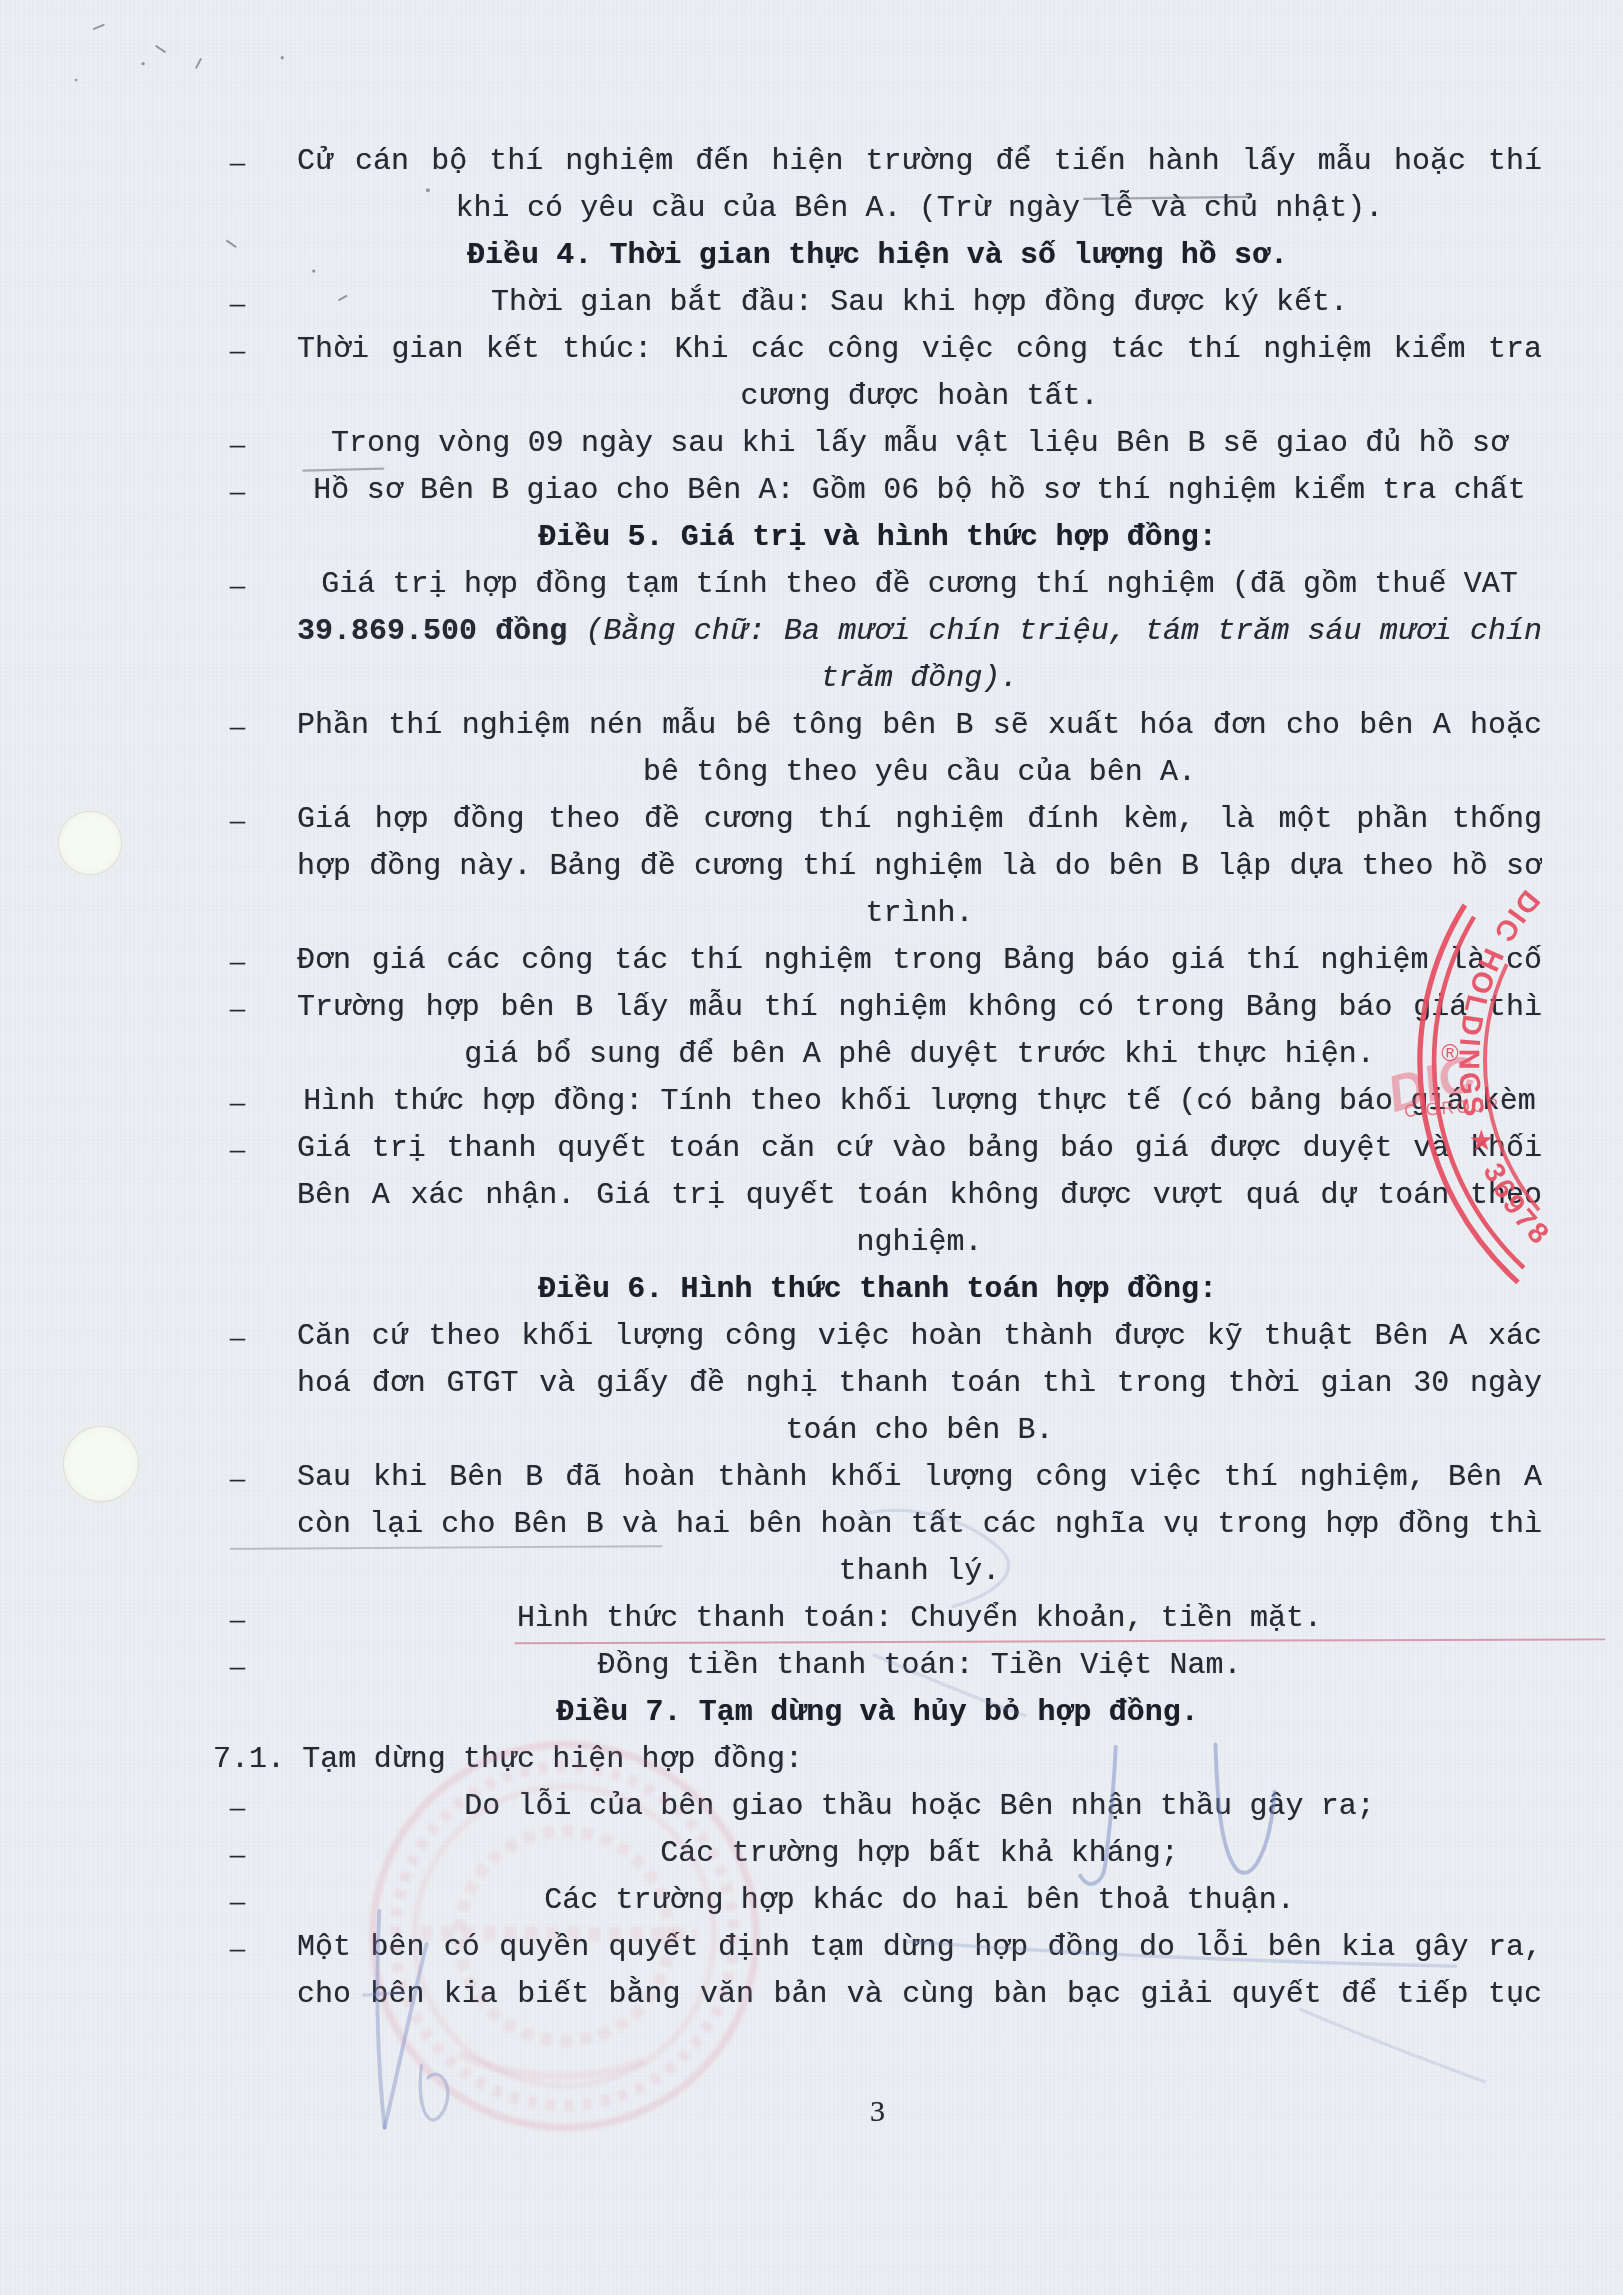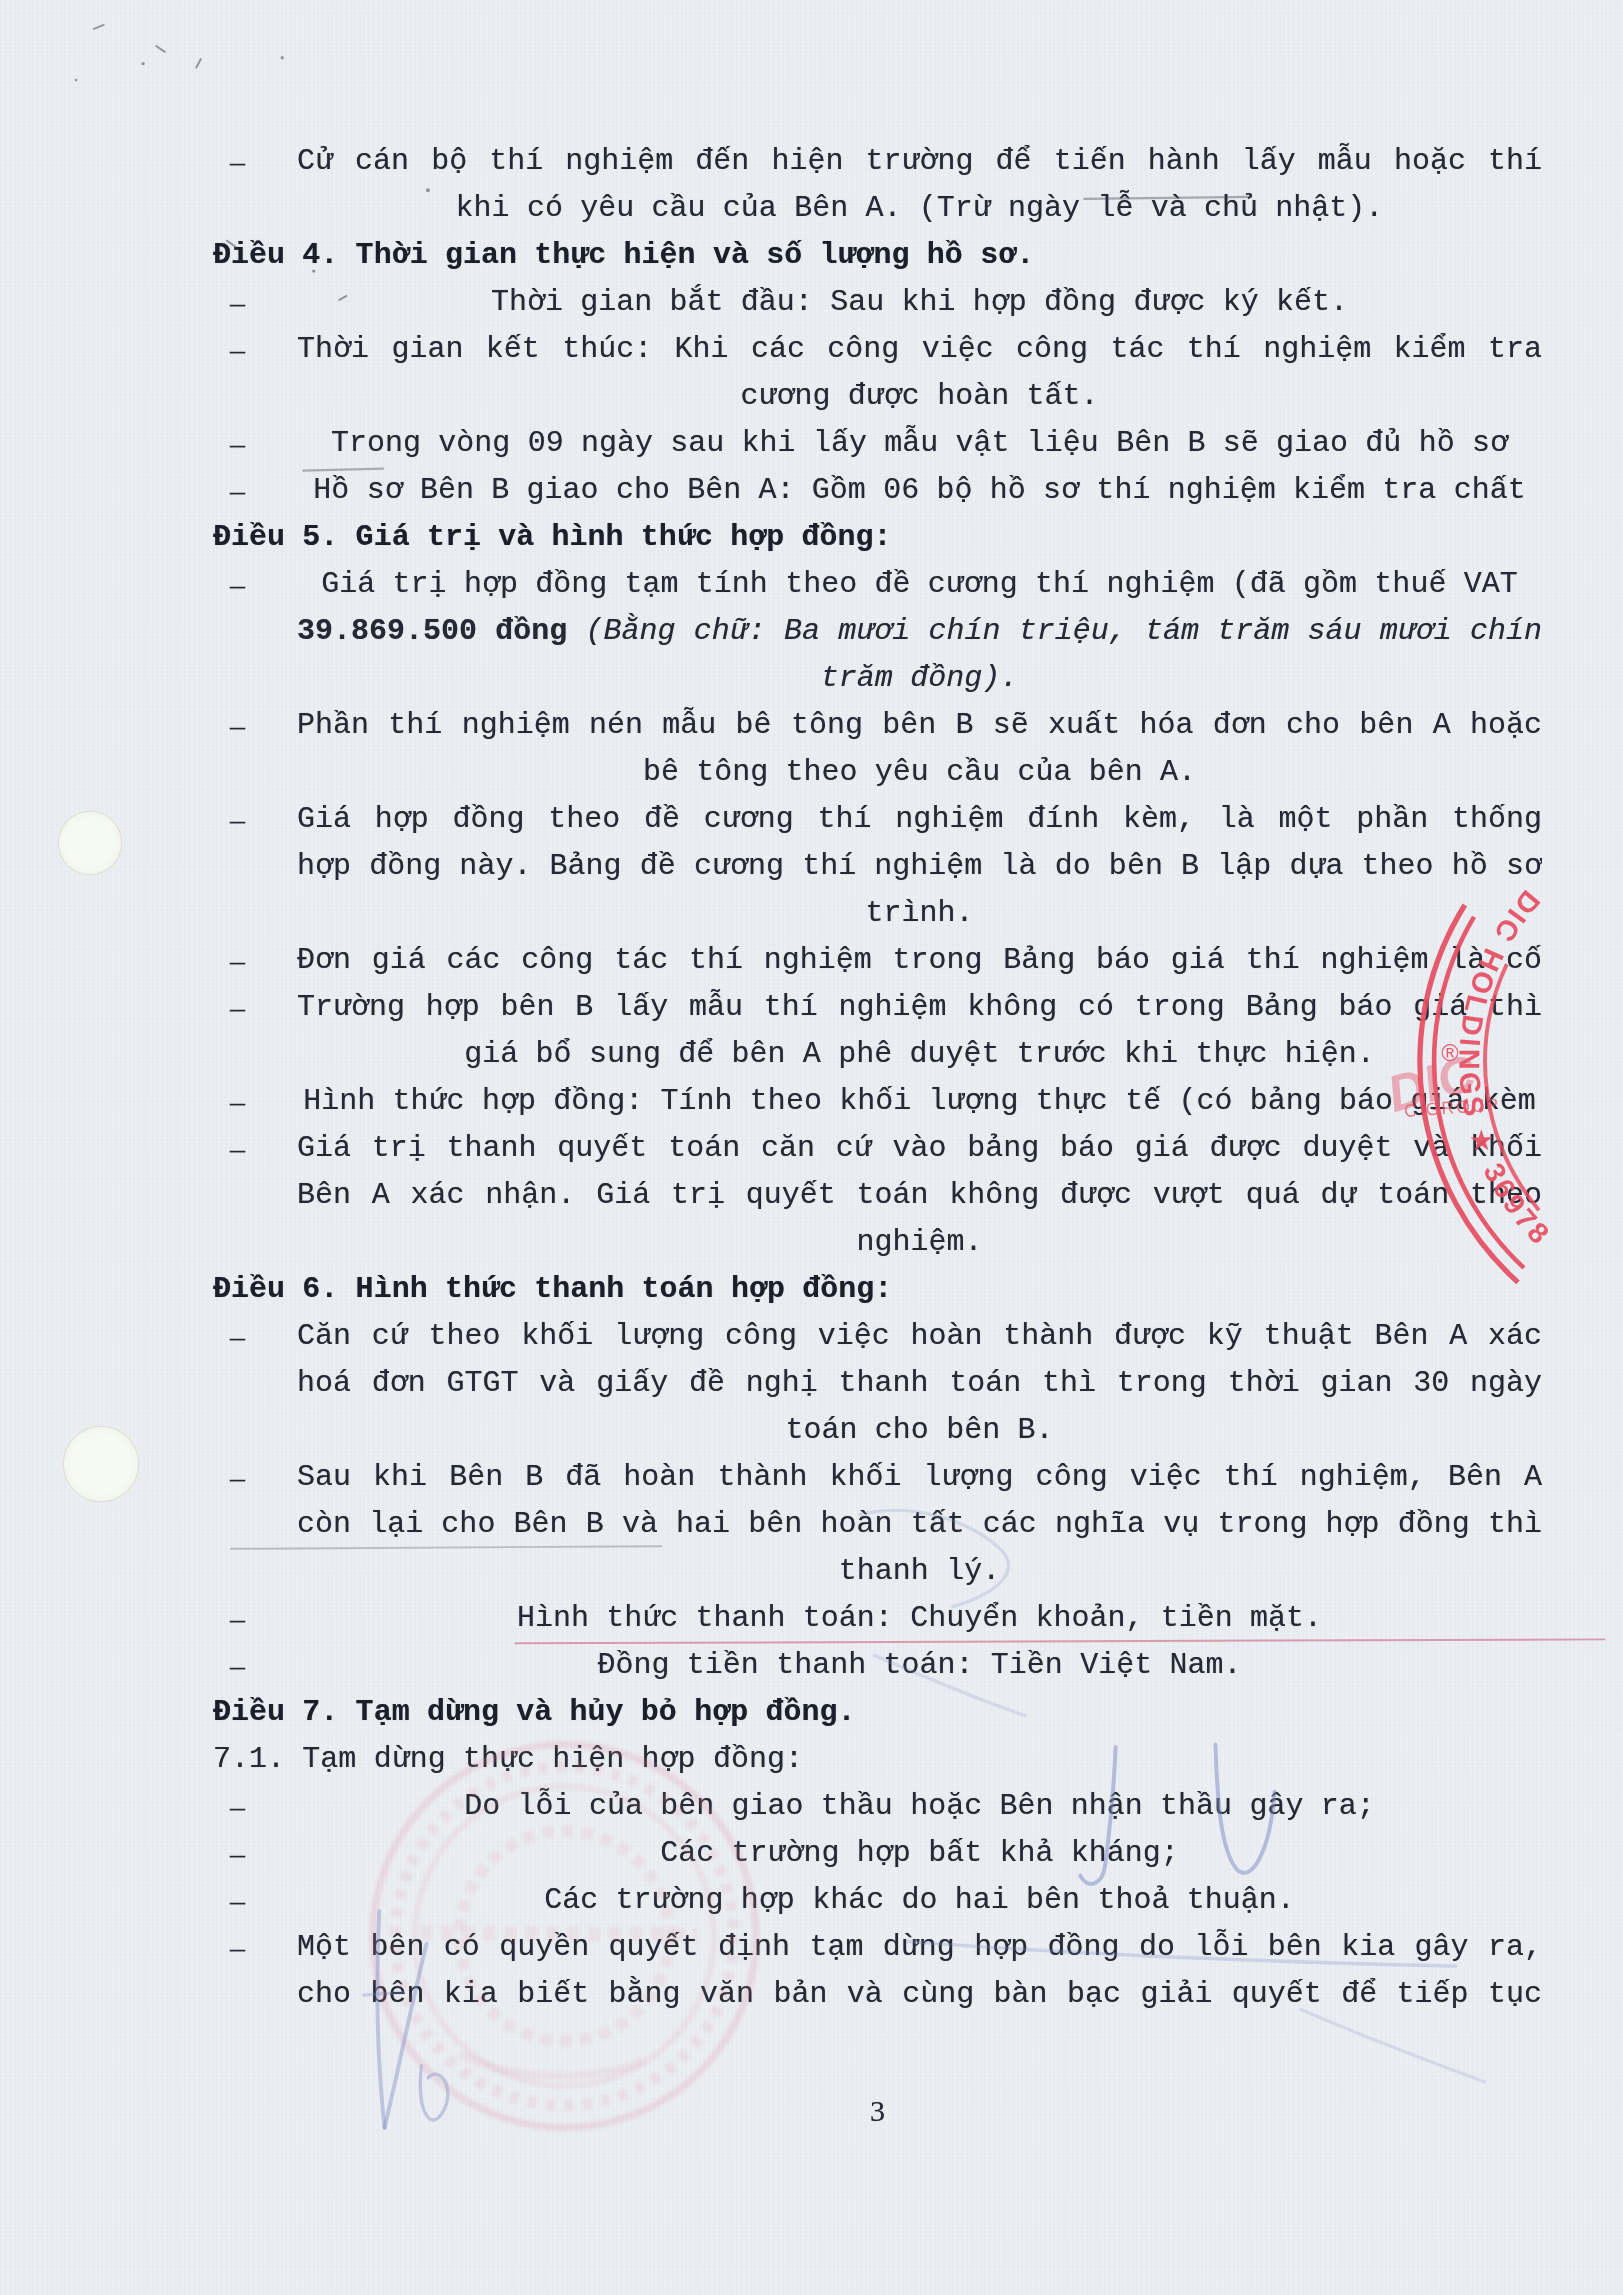--- a/index.html
+++ b/index.html
@@ -17,21 +17,21 @@
   }
   #doc {
     position:absolute; left:213px; top:138px; width:1329px; z-index:2;
     font-size:30px; word-spacing:-0.7px;
     text-shadow:0 0 0.7px rgba(36,41,51,0.5);
   }
   .ln { position:relative; height:47px; line-height:47px; overflow:hidden; }
   .ln .txt { display:block;font-family:Liberation Mono, monospace; }
   .ln.d .txt, .ln.c .txt { padding-left:84px;text-align:center; }
   .ln.j .txt { text-align:justify; text-align-last:justify; }
-  .ln.b { font-weight:700; color:#1a1f29; }
+  .ln.b { font-weight:700; color:#1a1f29;text-align:center; }
   .dash { position:absolute; left:17px; top:0; }
   .pagenum {
     position:absolute; left:213px; top:2087px; width:1329px; height:47px;
     line-height:47px; text-align:center; font-size:30px; z-index:2;
     text-shadow:0 0 0.7px rgba(36,41,51,0.5);
   }
   .overlay { position:absolute; left:0; top:0; z-index:3; pointer-events:none; }
   .hole {
     position:absolute; border-radius:50%; z-index:4;
     background:radial-gradient(circle, #f7faf3 55%, #eef3ec 80%, rgba(238,243,236,0.4) 100%);

